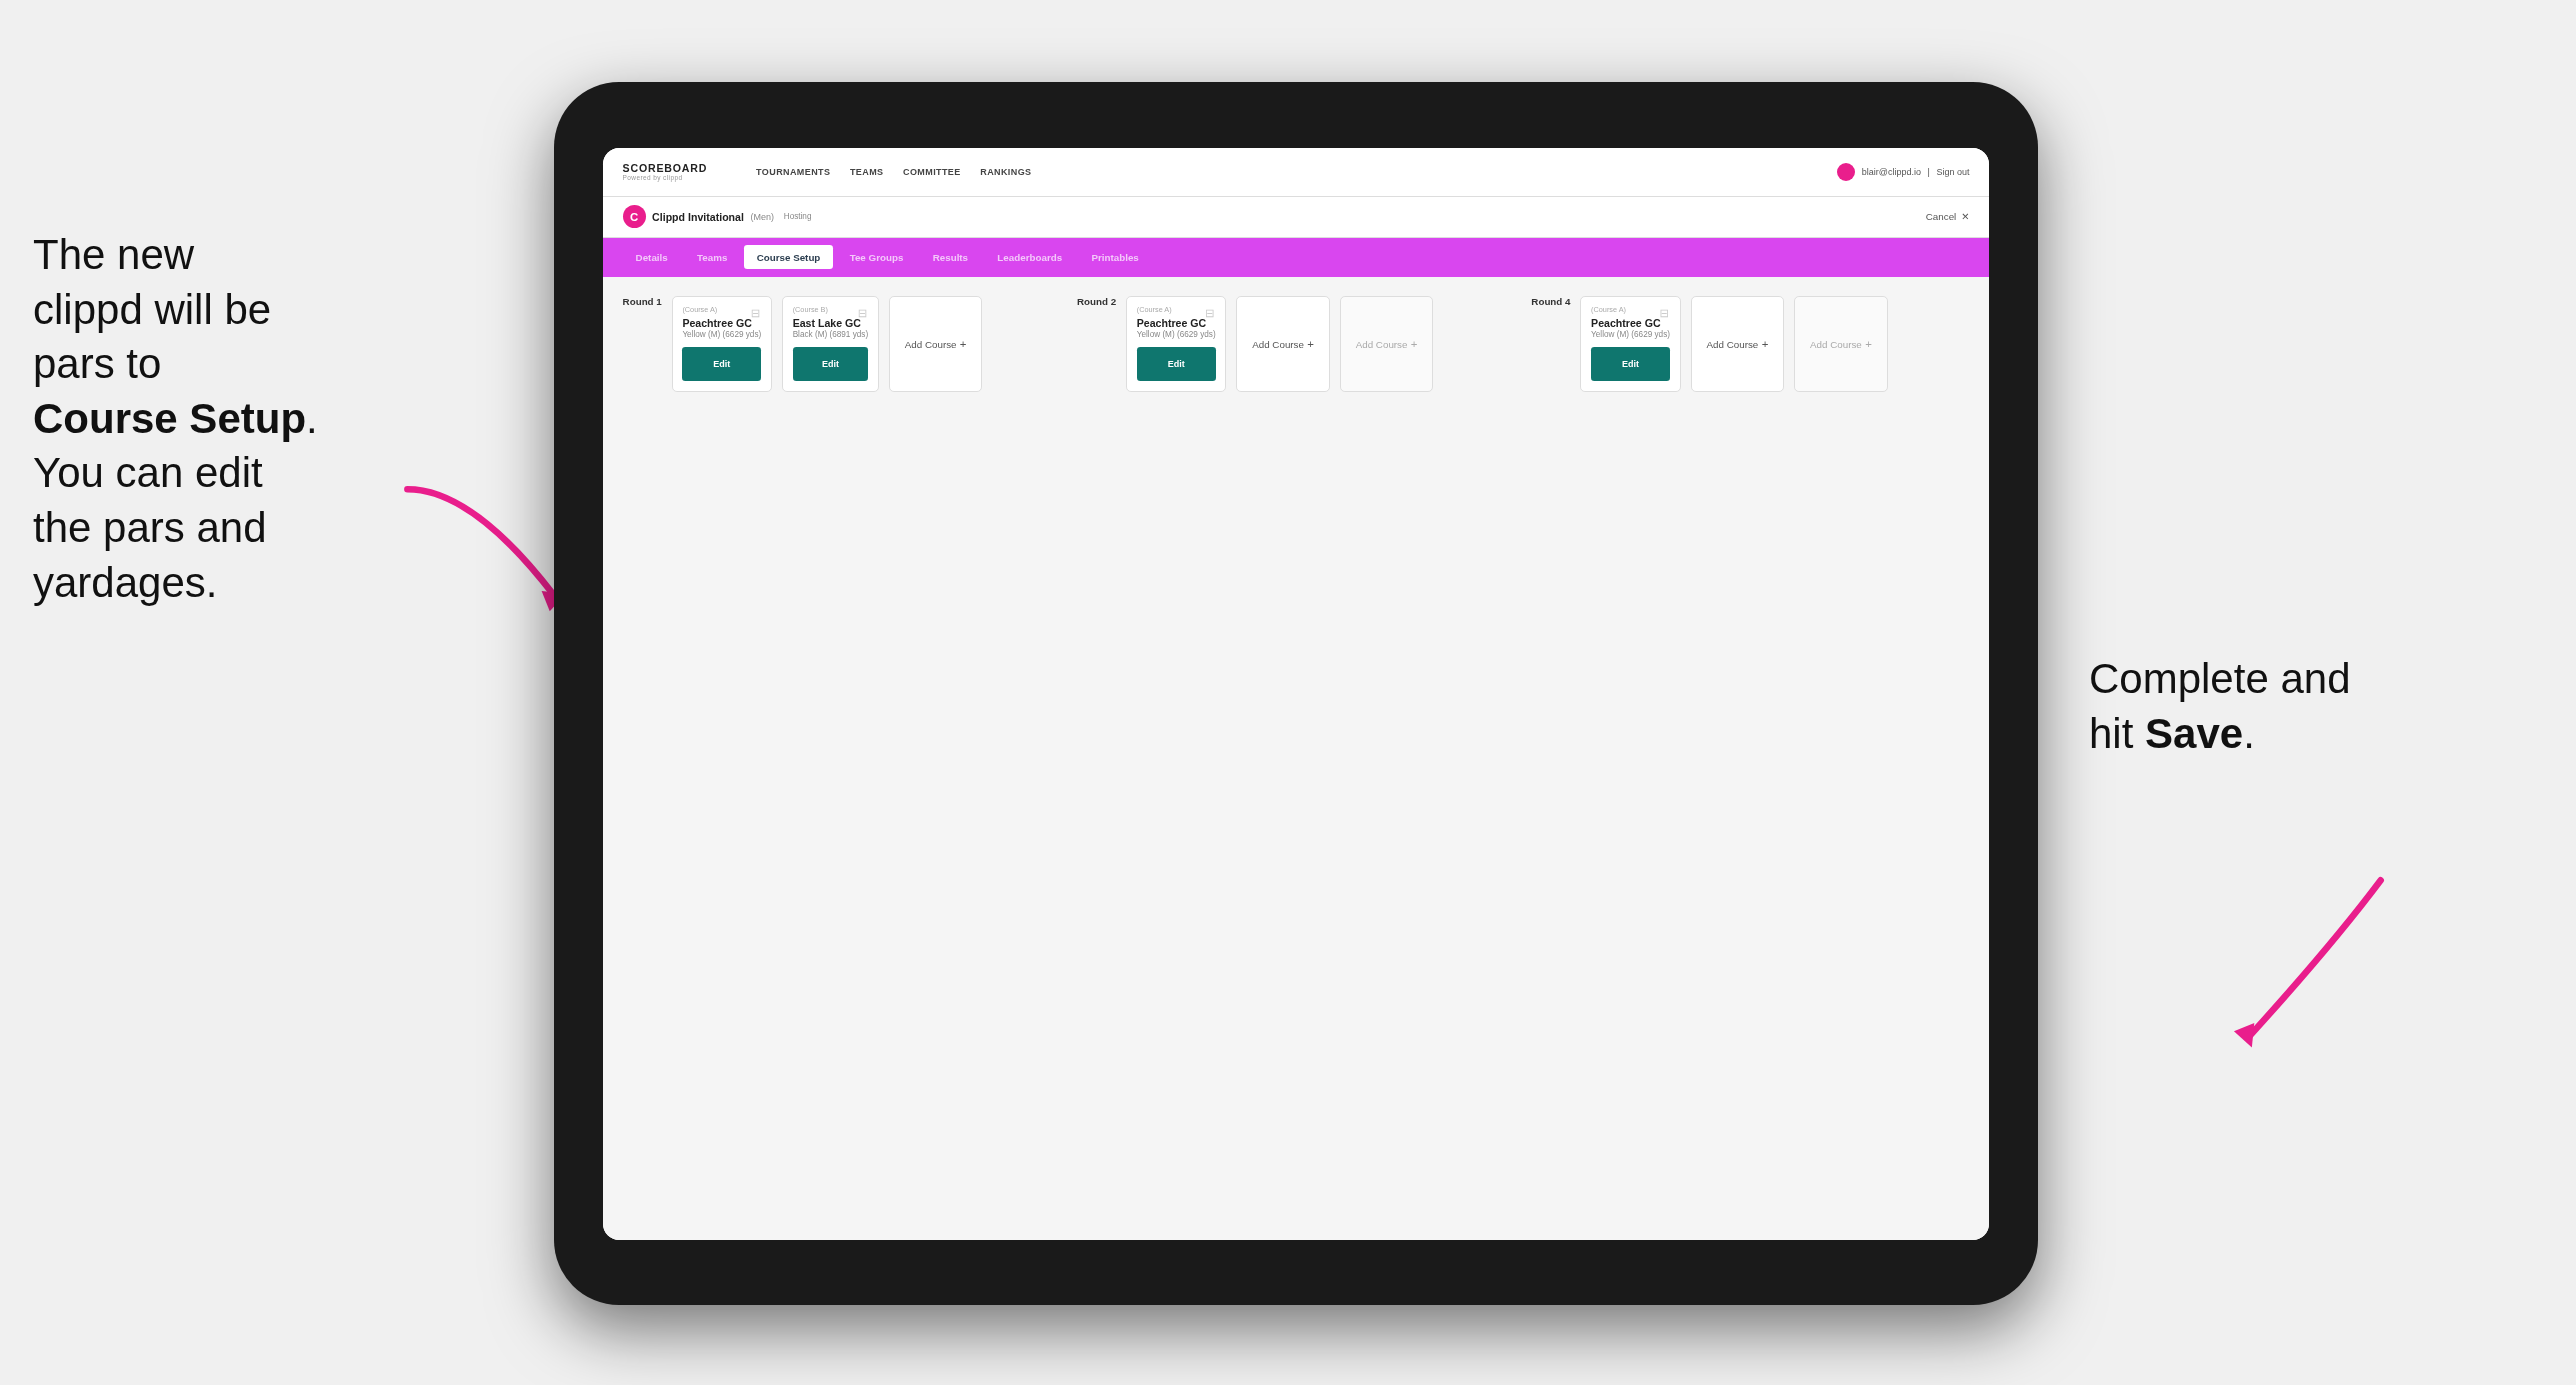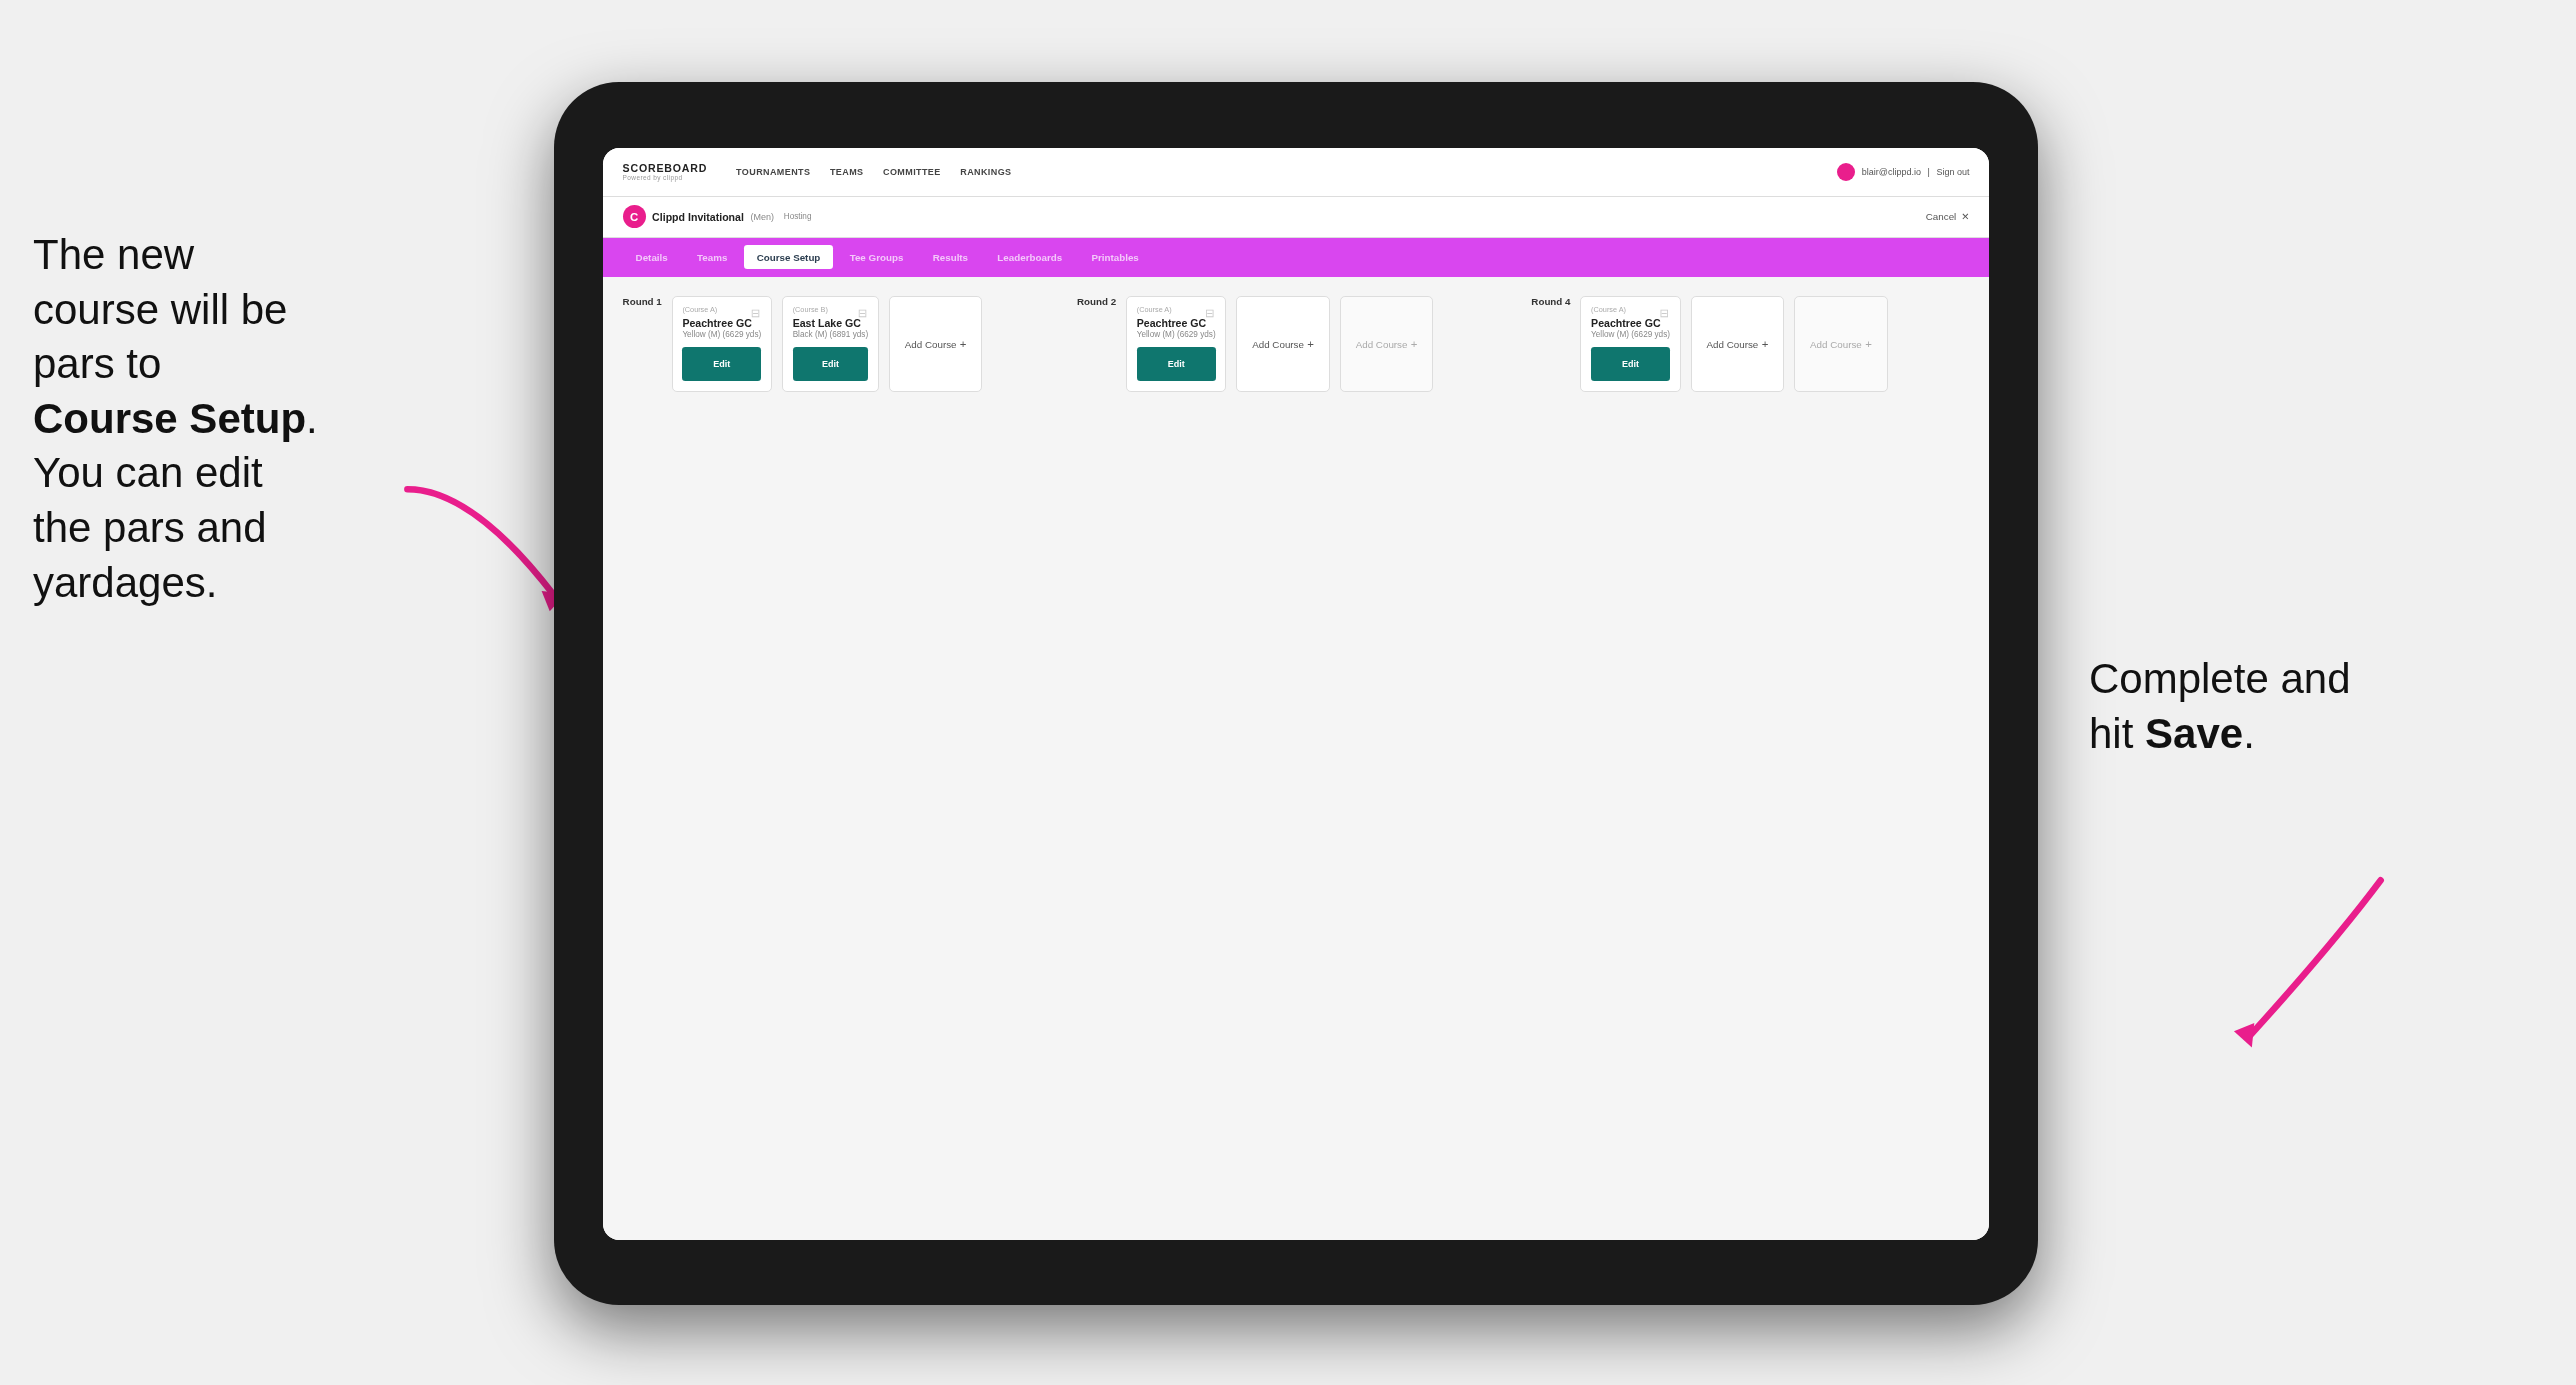--- a/index.html
+++ b/index.html
@@ -88,21 +88,21 @@
       display: flex;
       align-items: center;
       padding: 0 19.6px;
       gap: 23px;
       flex-shrink: 0;
     }
 
     .brand {
       display: flex;
       flex-direction: column;
-      margin-right: 6px;
+      margin-right: 26px;
     }
     .brand-title {
       font-size: 10.6px;
       font-weight: 900;
       letter-spacing: 0.8px;
       color: #222;
     }
     .brand-sub {
       font-size: 6.5px;
       color: #999;
@@ -337,21 +337,21 @@
       font-size: 11.4px;
       margin-left: 3.3px;
     }
 
   </style>
 </head>
 <body>
 
 <div class="annotation-left">
   <span>The new</span><br>
-  <span>course will be</span><br>
+  <span>clippd will be</span><br>
   <span>pars to</span><br>
   <strong>Course Setup</strong><span>.</span><br>
   <span>You can edit</span><br>
   <span>the pars and</span><br>
   <span>yardages.</span>
 </div>
 
 <svg class="arrow-left" viewBox="0 0 280 220" fill="none" xmlns="http://www.w3.org/2000/svg">
   <path d="M 20 20 Q 100 20 200 150" stroke="#e91e8c" stroke-width="8" fill="none" stroke-linecap="round"></path>
   <polygon points="195,170 185,145 215,148" fill="#e91e8c"></polygon>

